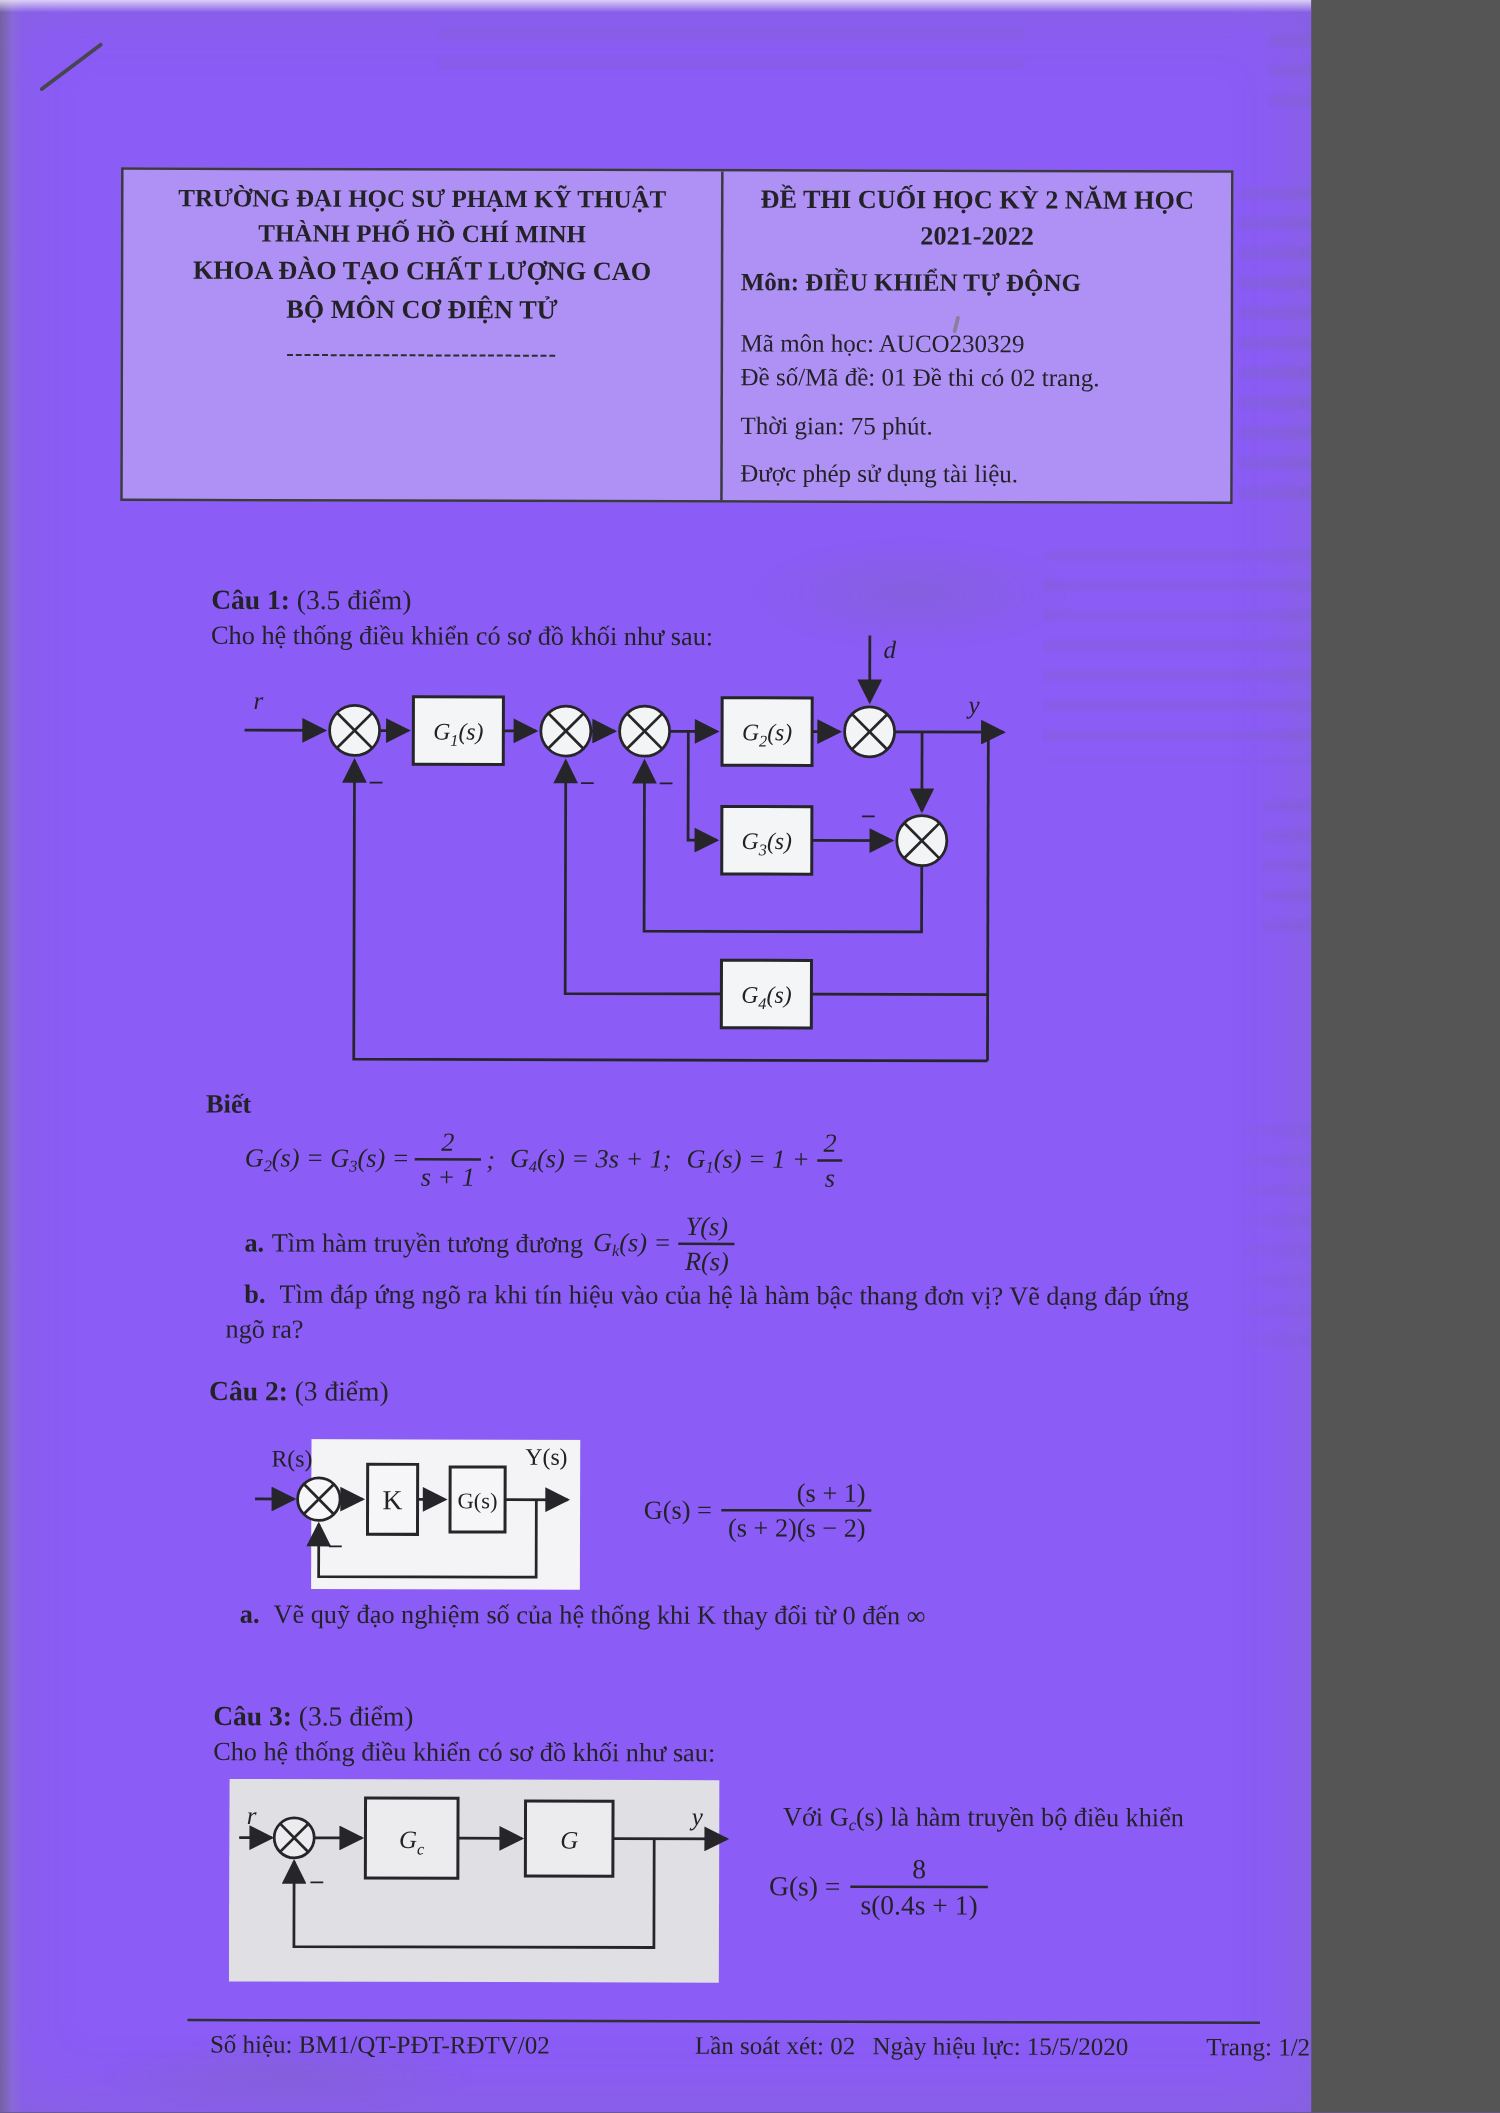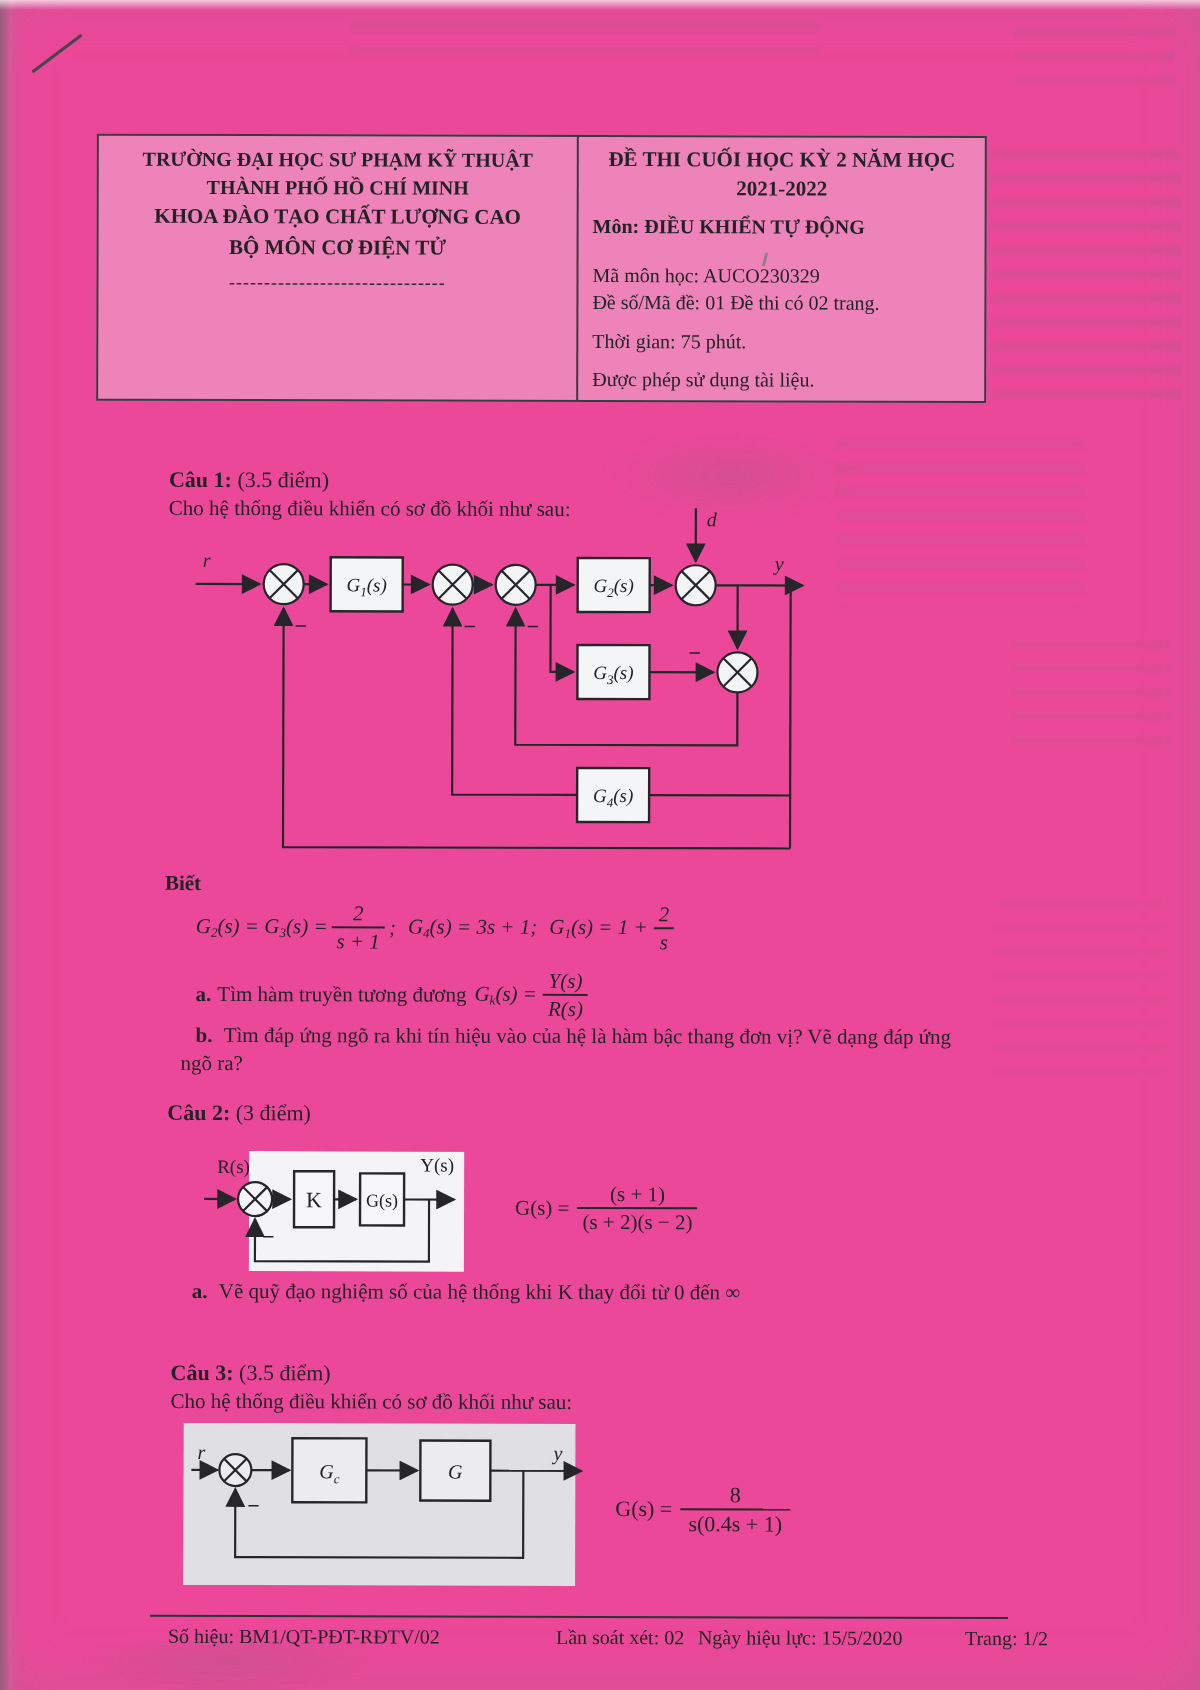--- a/index.html
+++ b/index.html
@@ -1,18 +1,18 @@
 <!DOCTYPE html>
 <html><head>
 <meta charset="utf-8">
 <style>
   html,body{margin:0;padding:0;background:#555;}
   .page{
-    position:relative;width:1200px;height:1690px;overflow:hidden;
-    background:#ec4899;
+    position:relative;width:1049px;height:1690px;overflow:hidden;
+    background:#8b5cf6;
     font-family:"Liberation Serif","DejaVu Serif",serif;
     color:#232327;
     box-shadow:inset 0 0 60px rgba(120,120,130,.25);
   }
   .tilt{position:absolute;inset:0;transform:rotate(.15deg);}
   .abs{position:absolute;}
   .t{font-family:"Liberation Serif","DejaVu Serif",serif;color:#232327;white-space:nowrap;}
   .b{font-weight:bold;}
   .it{font-style:italic;}
   .f21{font-size:21px;} .f22{font-size:22px;} .f20{font-size:20px;}
@@ -223,21 +223,21 @@
         <text x="18" y="22" font-size="19">R(s)</text>
         <text x="115" y="56" font-size="22" text-anchor="middle">K</text>
         <text x="183" y="55" font-size="18" text-anchor="middle">G(s)</text>
         <text x="238" y="20" font-size="19" text-anchor="middle">Y(s)</text>
         <text x="63" y="93" font-size="22" font-weight="bold">−</text>
       </g>
     </svg>
 
     <div class="abs mrow t f21" style="left:516px;top:1176px;height:64px;">
       <span>G(s) =</span>
-      <span class="frac" style="margin-left:8px;">
+      <span class="frac" style="margin-left:8px;text-align:right;">
         <span class="num">(s + 1)</span>
         <span class="den">(s + 2)(s − 2)</span>
       </span>
     </div>
 
     <div class="abs t f21" style="left:193px;top:1280px;">
       <span class="b">a.</span>
       <span style="margin-left:6px;">Vẽ quỹ đạo nghiệm số của hệ thống khi K thay đổi từ 0 đến ∞</span>
     </div>
 
@@ -271,20 +271,23 @@
       </g>
       <g>
         <text x="14" y="42" font-size="20" class="svgit">r</text>
         <text x="146" y="61" font-size="20" text-anchor="middle"><tspan class="svgit">G</tspan><tspan class="ssub" dy="5">c</tspan></text>
         <text x="272" y="61" font-size="20" text-anchor="middle" class="svgit">G</text>
         <text x="370" y="42" font-size="20" class="svgit">y</text>
         <text x="64" y="96" font-size="22" font-weight="bold">−</text>
       </g>
     </svg>
 
+    <div class="abs t f21" style="left:628px;top:1441px;">
+      <span>Với G</span><sub class="msub">c</sub><span>(s) là hàm truyền bộ điều khiển</span>
+    </div>
     <div class="abs mrow t f22" style="left:617px;top:1476px;height:66px;">
       <span>G(s) =</span>
       <span class="frac" style="margin-left:8px;min-width:110px;">
         <span class="num">8</span>
         <span class="den">s(0.4s + 1)</span>
       </span>
     </div>
 
     <div class="abs footline" style="left:152px;top:1616px;width:858px;height:0;"></div>
     <div class="abs t f20" style="left:170px;top:1626px;">Số hiệu: BM1/QT-PĐT-RĐTV/02</div>

